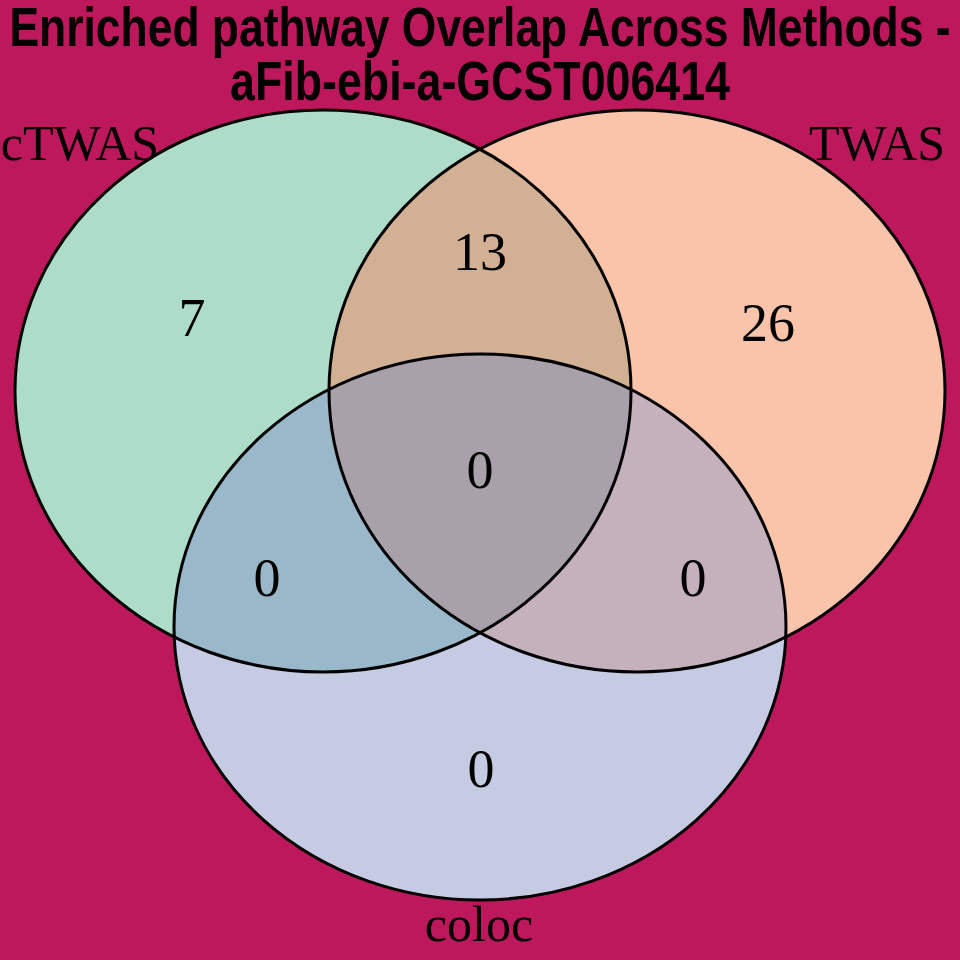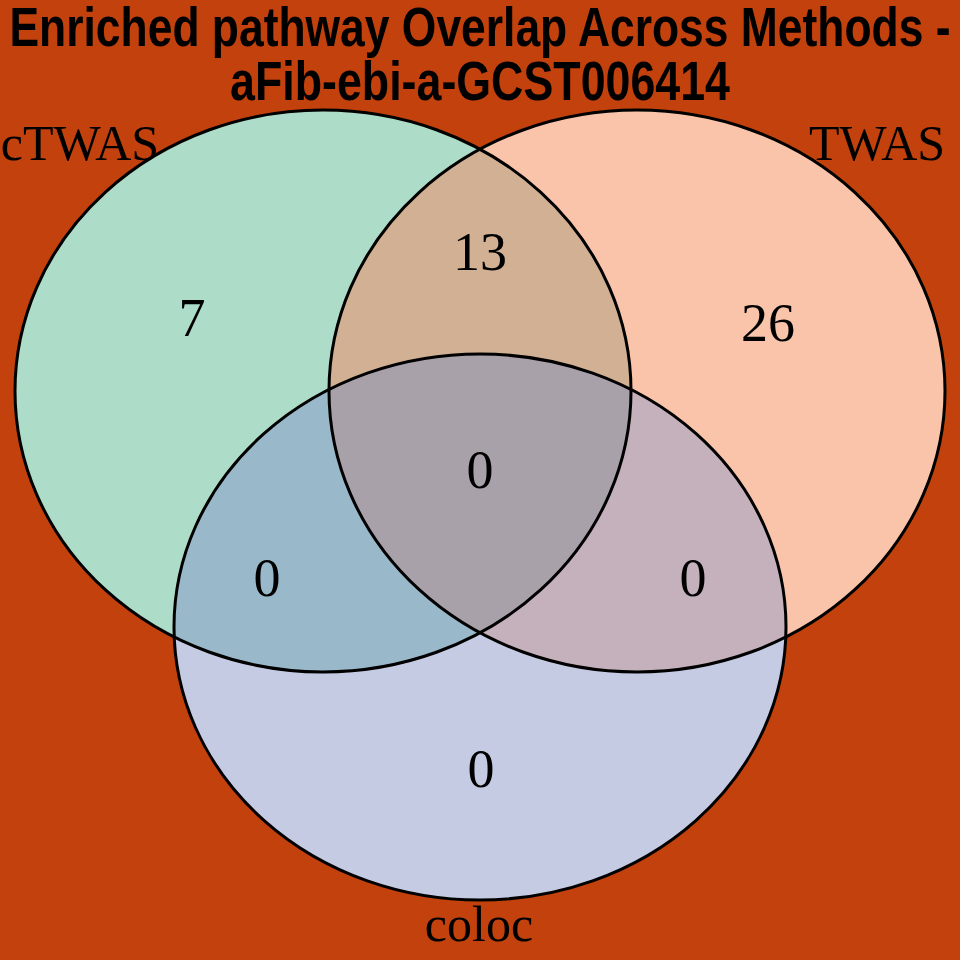--- a/index.html
+++ b/index.html
@@ -1,18 +1,18 @@
 <!DOCTYPE html>
 <html><head>
 <meta charset="utf-8">
 <style>
   html, body { margin: 0; padding: 0; background: #ffffff; }
   .canvas {
     width: 960px; height: 960px;
-    background: #c2410c;
+    background: #be185d;
     position: relative;
     overflow: hidden;
     font-family: "Liberation Sans", sans-serif;
   }
   svg { display: block; }
   .title-text {
     font-family: "Liberation Sans", sans-serif;
     font-weight: bold;
     font-size: 56px;
     fill: #000000;

